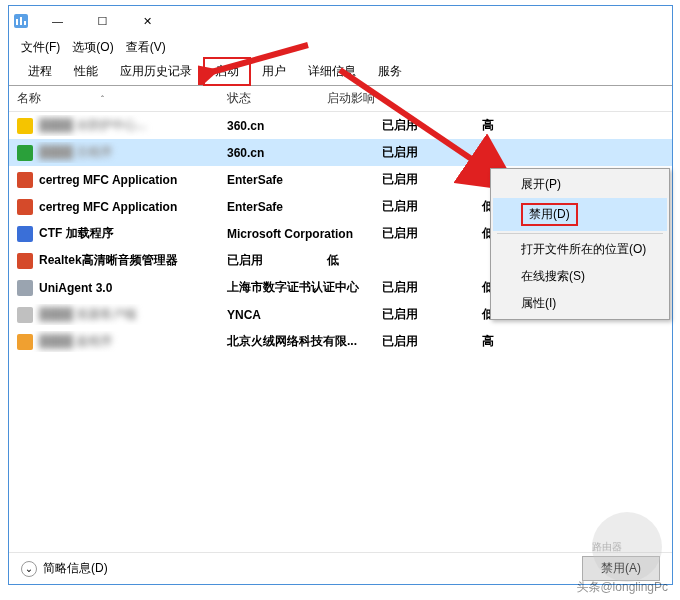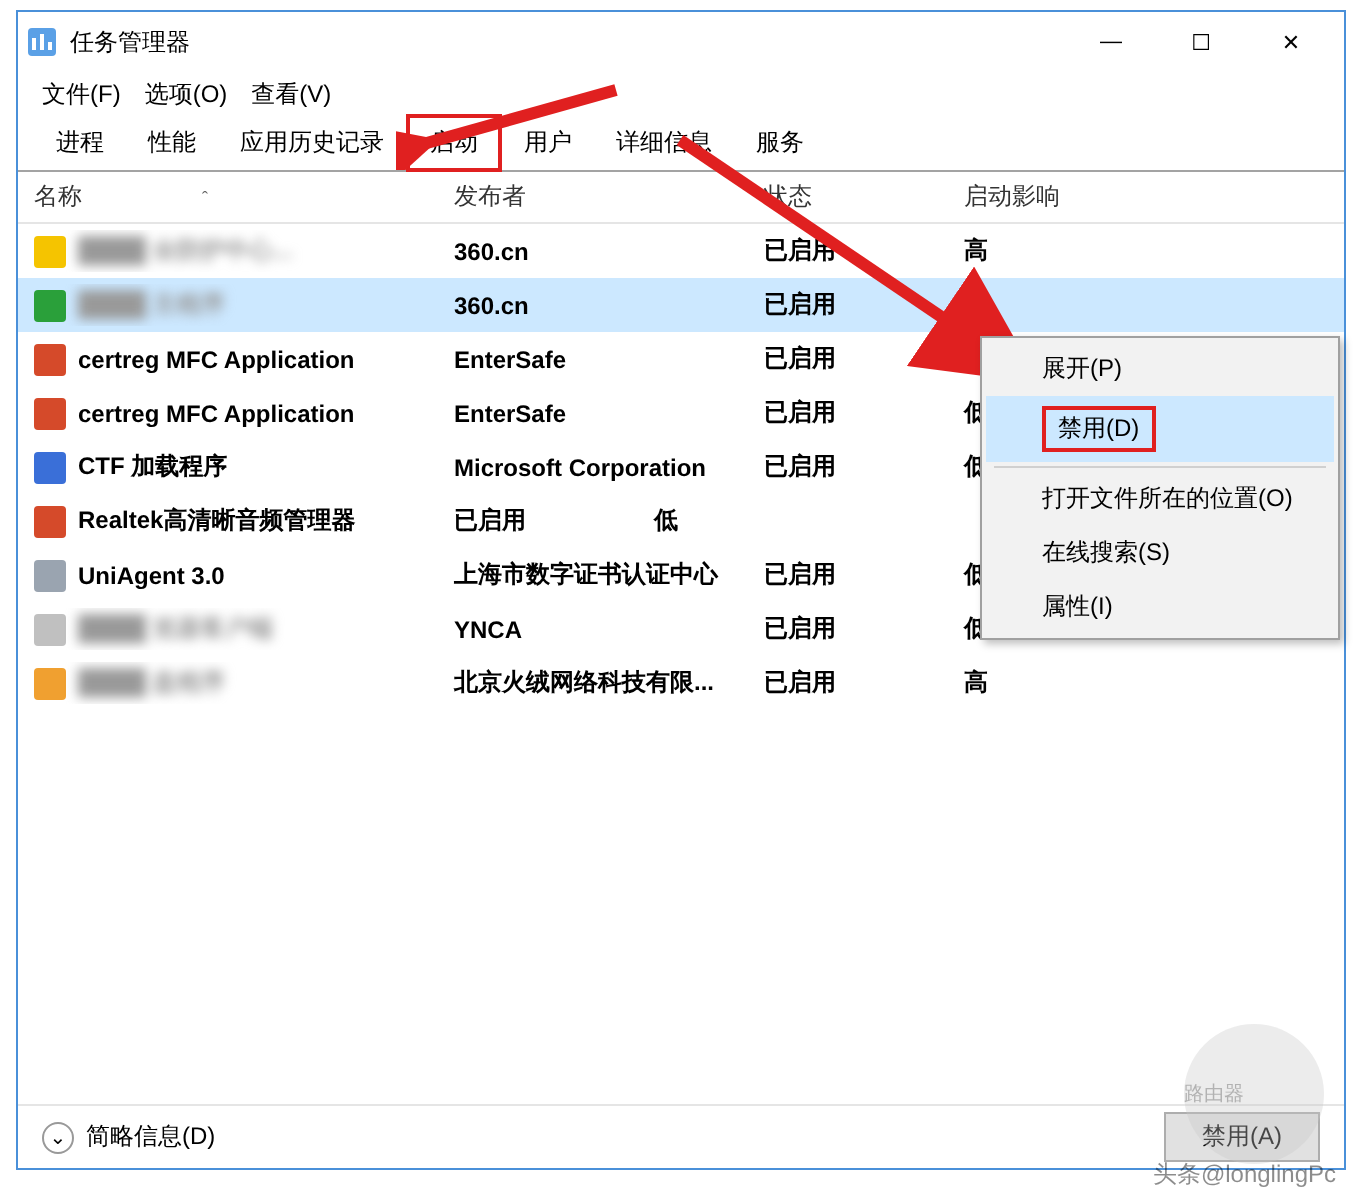--- a/index.html
+++ b/index.html
@@ -67,21 +67,20 @@
 
   <div class="titlebar">
     <span class="icon">
       <svg viewBox="0 0 16 16" width="16" height="16">
           <rect x="1" y="1" width="14" height="14" fill="#5aa0e6" rx="2"></rect>
           <rect x="3" y="6" width="2" height="6" fill="#fff"></rect>
           <rect x="7" y="4" width="2" height="8" fill="#fff"></rect>
           <rect x="11" y="8" width="2" height="4" fill="#fff"></rect>
         </svg>
     </span>
-    <span class="title">任务管理器</span>
     <div class="win-controls">
       <div class="win-btn">—</div>
       <div class="win-btn">☐</div>
       <div class="win-btn">✕</div>
     </div>
   </div>
 
   <div class="menubar">
     <span>文件(F)</span>
     <span>选项(O)</span>
@@ -97,21 +96,20 @@
     <div class="tab">详细信息</div>
     <div class="tab">服务</div>
   </div>
 
   <div class="content">
     <div class="columns">
       <div class="col col-name">
         <span>名称</span>
         <span class="sort-arrow">ˆ</span>
       </div>
-      <div class="col col-pub">发布者</div>
       <div class="col col-stat">状态</div>
       <div class="col col-imp">启动影响</div>
     </div>
     <div class="rows" id="rows-container">
         <div class="row">
           <div class="cell cell-name">
             <span class="app-icon" style="background: rgb(245, 196, 0);"></span>
             <span class="blur">████ 全防护中心...</span>
           </div>
           <div class="cell cell-pub">360.cn</div>

